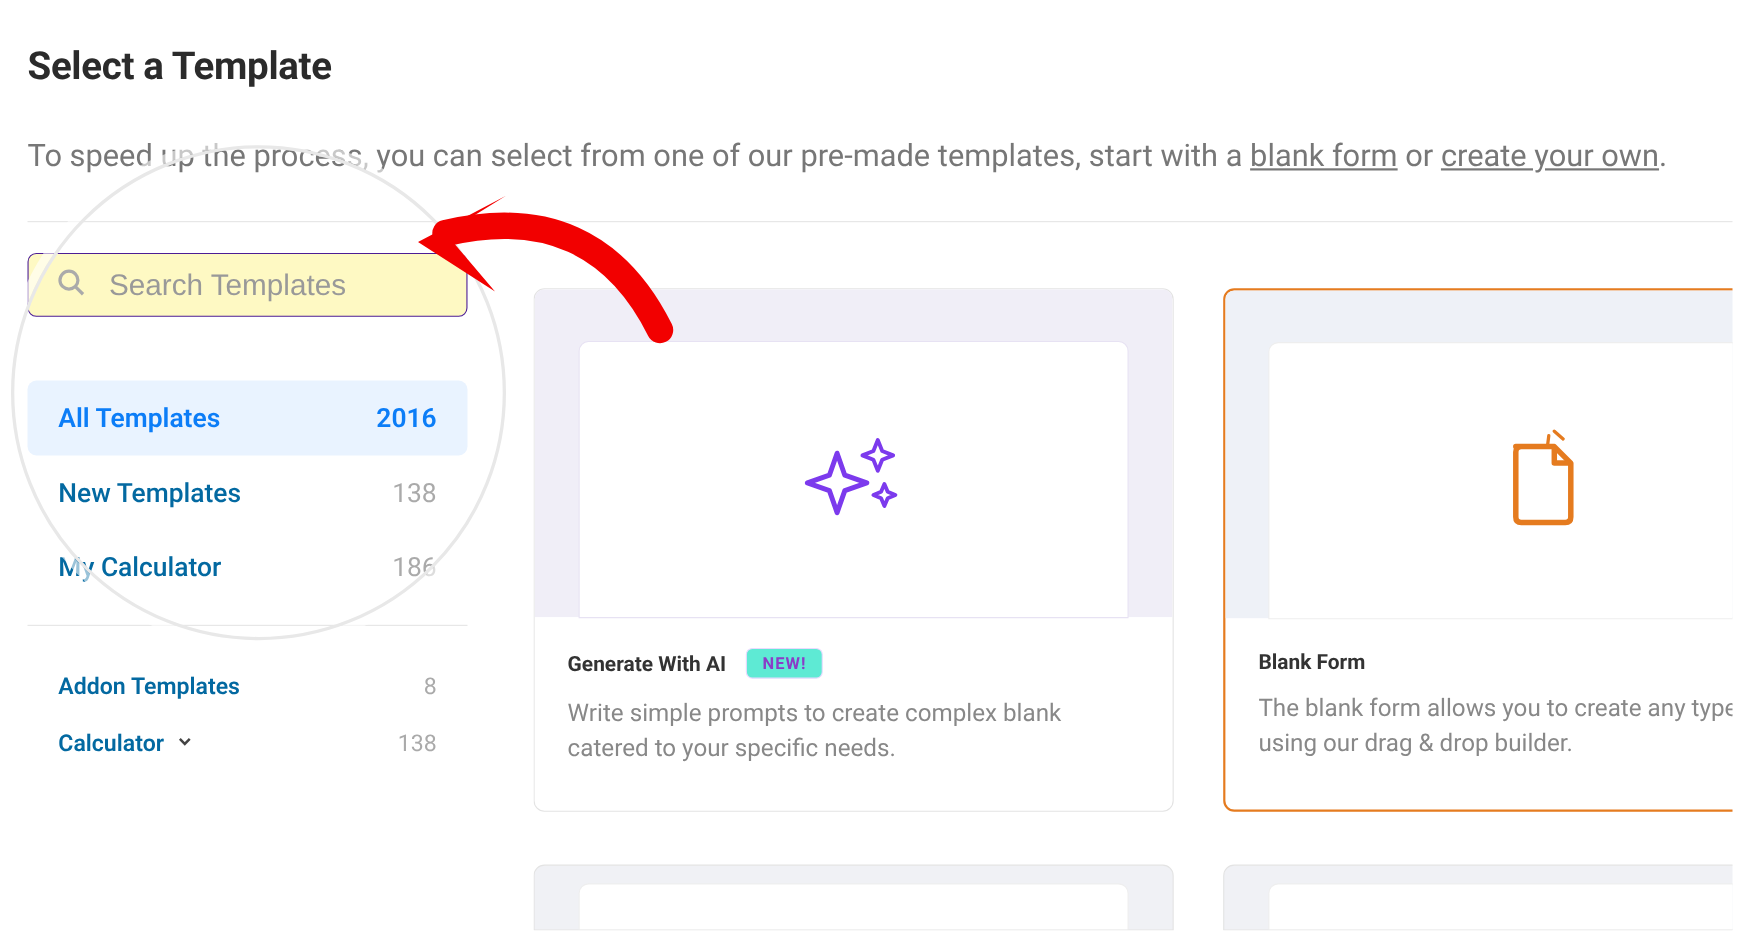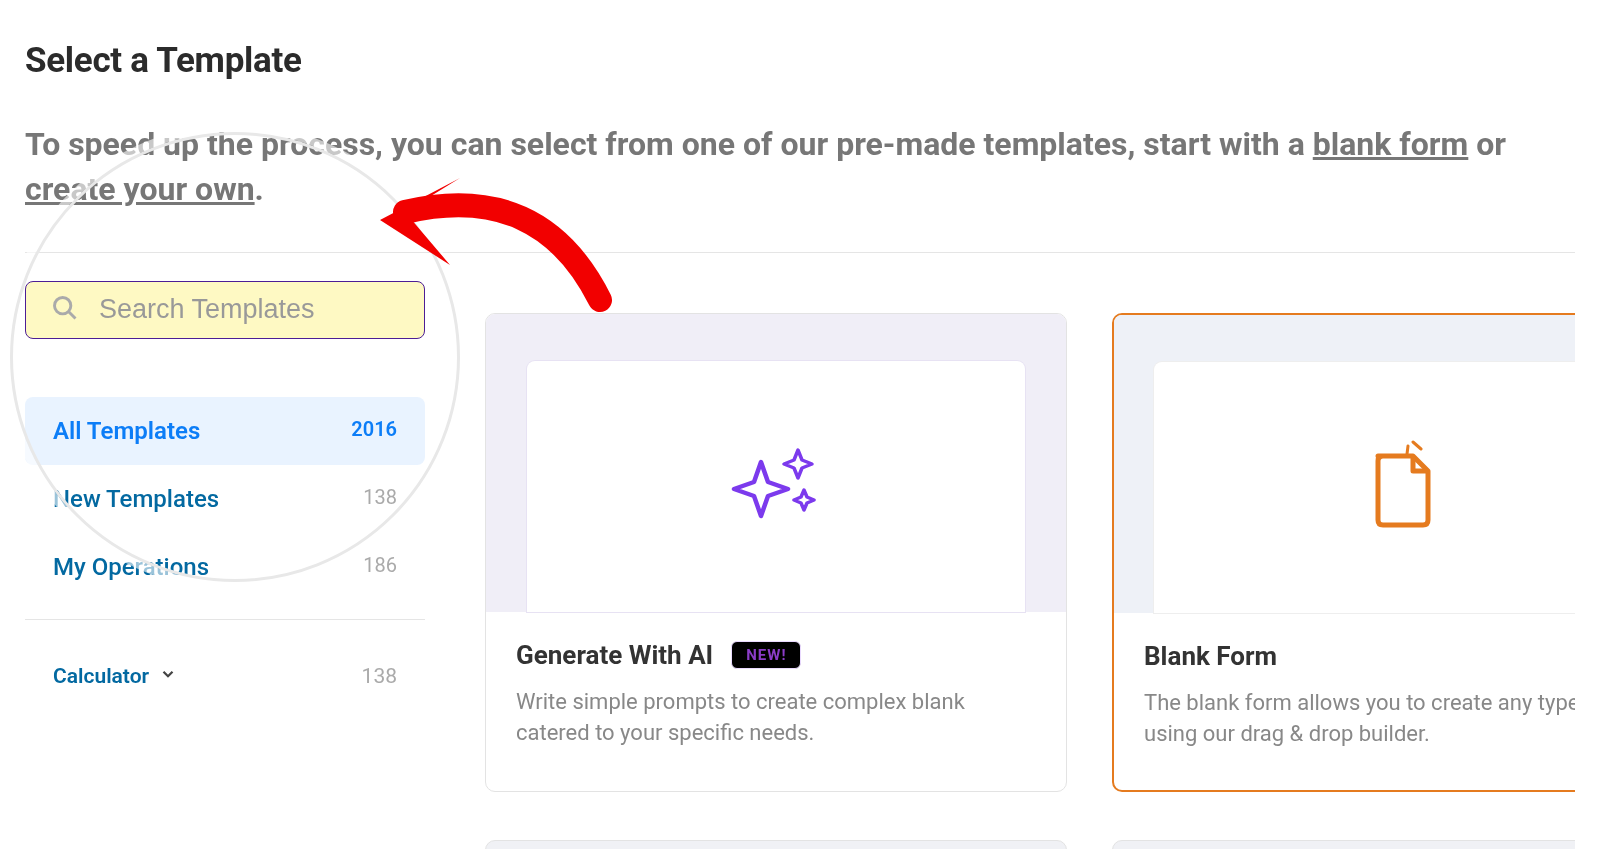--- a/index.html
+++ b/index.html
@@ -1,36 +1,36 @@
 <!DOCTYPE html>
 <html><head>
 <meta charset="utf-8">
 <style>
   * { box-sizing: border-box; margin: 0; padding: 0; }
   html, body { width: 1600px; height: 849px; font-family: -apple-system, BlinkMacSystemFont, "Segoe UI", Roboto, sans-serif; background: #fff; color: #2b2b2b; overflow: hidden; }
   .page { padding: 40px 25px 0 25px; }
   .title { font-size: 35px; font-weight: 700; color: #2b2b2b; margin-bottom: 12px; letter-spacing: -0.3px; }
-  .subtitle { font-size: 32px; color: #777; line-height: 1.4; font-weight: 700; margin-top: 41px; }
+  .subtitle { font-size: 28px; color: #777; line-height: 1.4; font-weight: 400; margin-top: 41px; }
   .subtitle .link { text-decoration: underline; cursor: pointer; color: #777; }
   .divider { border: none; border-top: 1px solid #e5e5e5; margin-top: 40px; }
 
   .content { display: flex; gap: 60px; }
 
   
   .sidebar { width: 400px; flex-shrink: 0; padding-top: 0; position: relative; }
   .search-wrap { position: relative; margin-top: 28px; margin-bottom: 58px; }
   .search-icon { position: absolute; left: 26px; top: 50%; transform: translateY(-50%); color: #aaa; }
   .search-input { width: 100%; height: 58px; border: 1px solid #4c1d95; border-radius: 8px; padding-left: 73px; font-size: 27px; color: #333; background: #fef9c3; }
   .search-input::placeholder { color: #999; font-weight: 400; }
 
   .cat-item { display: flex; justify-content: space-between; padding: 20px 28px; border-radius: 8px; cursor: pointer; }
   .cat-item.active { background: #e9f3ff; }
   .cat-item.active .cat-label, .cat-item.active .cat-count { color: #0c7df7; font-weight: 600; }
   .cat-label { font-size: 24px; color: #0369a1; font-weight: 500; display: inline-flex; align-items: center; gap: 10px;}
-  .cat-count { font-size: 20px; color: #aaa; font-weight: 400; }
+  .cat-count { font-size: 24px; color: #aaa; font-weight: 400; }
   .sidebar-sep { border: none; border-top: 1px solid #e5e5e5; margin: 18px 0 30px 0; }
   .cat-item.small { padding: 14px 28px; }
   .cat-item.small .cat-label, .cat-item.small .cat-count { font-size: 21px; }
   .cat-item.small .cat-label { font-weight: 600; }
   .cat-item.small .cat-count { color: #aaa; font-weight: 400;}
 
   
   .lens { position: absolute; left: 10px; top: 132px; width: 450px; height: 450px; border-radius: 50%; border: 3px solid #e8e8e8; pointer-events: none; box-shadow: 0 0 0 8px rgba(255,255,255,0.6); z-index: 10; }
   .arrow { position: absolute; left: 350px; top: 150px; z-index: 11; pointer-events: none; }
 
@@ -38,22 +38,22 @@
   .cards { display: flex; gap: 45px; flex: 1; padding-top: 60px; }
   .card { width: 582px; border: 1px solid #e3e3e3; border-radius: 10px; overflow: hidden; background: #fff; display: flex; flex-direction: column; flex-shrink: 0; cursor: pointer; }
   .card.highlight { border: 2px solid #e57b1f; }
   .card-img { height: 298px; background: #f0f1f5; position: relative; display: flex; align-items: flex-end; justify-content: center; }
   .card-img-inner { width: 86%; height: 84%; background: #fff; border-radius: 8px 8px 0 0; display:flex; align-items:center; justify-content:center; box-shadow: 0 0 0 1px #eee; }
   .card.ai .card-img { background: #f0eef7; }
   .card.ai .card-img-inner { box-shadow: 0 0 0 1px #e7e2f3; }
   .card.highlight .card-img { background: #eef1f7; }
   .card-body { padding: 28px 30px 40px 30px; }
   .card-title-row { display:flex; align-items:center; gap:18px; margin-bottom:16px;}
-  .card-title { font-size: 26px; font-weight: 700; color: #333; }
-  .badge { font-size: 15px; font-weight: 700; letter-spacing: 1px; color: #8b3cc7; background: #000000; border: 1px solid #eadaff; padding: 4px 14px; border-radius: 6px; }
+  .card-title { font-size: 19px; font-weight: 700; color: #333; }
+  .badge { font-size: 15px; font-weight: 700; letter-spacing: 1px; color: #8b3cc7; background: #5eead4; border: 1px solid #eadaff; padding: 4px 14px; border-radius: 6px; }
   .card-desc { font-size: 22px; color: #888; line-height: 1.45; }
 
   .cards-row2 { display:flex; gap:45px; padding-top: 48px; flex:1;}
   .card-stub { width:582px; height:60px; border:1px solid #e3e3e3; border-radius:10px 10px 0 0; background:#f0f1f5; display:flex; justify-content:center; align-items:flex-end; overflow:hidden; flex-shrink:0;}
   .card-stub-inner { width:86%; height:70%; background:#fff; border-radius:8px 8px 0 0; box-shadow: 0 0 0 1px #eee;}
 
   .chev { display:inline-block; }
 </style>
 </head>
 <body>
@@ -80,26 +80,30 @@
       <div id="primary-cats">
           <div class="cat-item active">
             <span class="cat-label">All Templates</span>
             <span class="cat-count">2016</span>
           </div>
           <div class="cat-item">
             <span class="cat-label">New Templates</span>
             <span class="cat-count">138</span>
           </div>
           <div class="cat-item">
-            <span class="cat-label">My Operations</span>
+            <span class="cat-label">My Calculator</span>
             <span class="cat-count">186</span>
           </div>
         </div>
       <hr class="sidebar-sep">
       <div id="secondary-cats">
+          <div class="cat-item small">
+            <span class="cat-label">Addon Templates</span>
+            <span class="cat-count">8</span>
+          </div>
           <div class="cat-item small">
             <span class="cat-label">Calculator <span class="chev"><svg width="18" height="18" viewBox="0 0 24 24" fill="none" stroke="#444" stroke-width="3">
                   <polyline points="6 9 12 15 18 9"></polyline>
                 </svg></span></span>
             <span class="cat-count">138</span>
           </div>
         </div>
     </aside>
 
     <div style="flex:1; overflow:hidden;">

